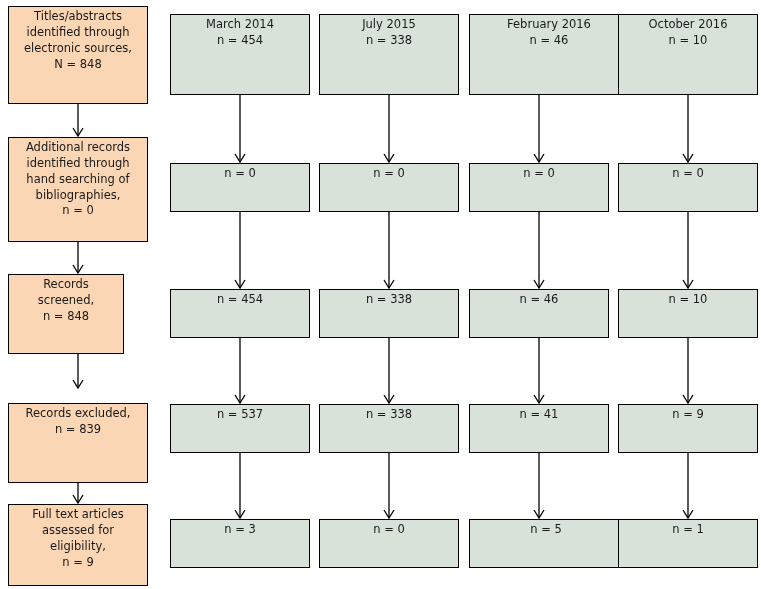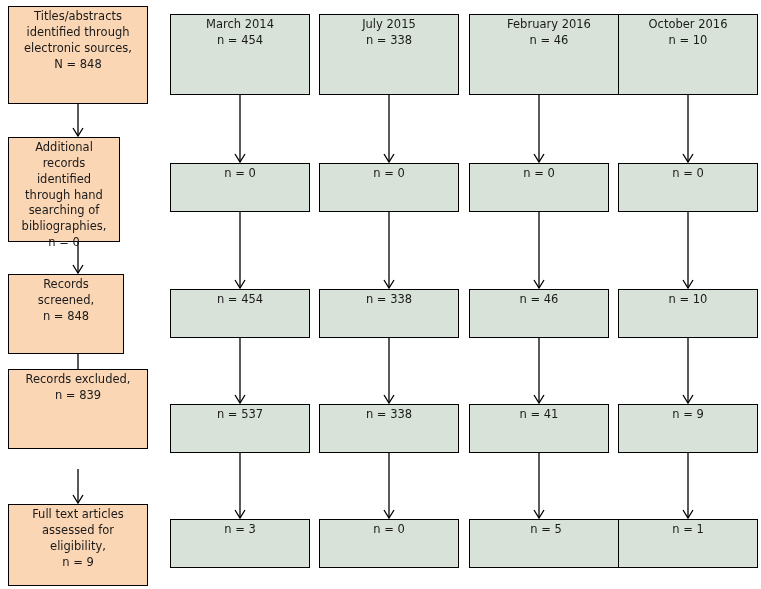--- a/index.html
+++ b/index.html
@@ -73,29 +73,29 @@
     <line x1="688" y1="95" x2="688" y2="162" marker-end="url(#vhead)"></line>
     <line x1="688" y1="212" x2="688" y2="288" marker-end="url(#vhead)"></line>
     <line x1="688" y1="338" x2="688" y2="403" marker-end="url(#vhead)"></line>
     <line x1="688" y1="453" x2="688" y2="518" marker-end="url(#vhead)"></line>
   </svg>
 
   <div class="box left" style="left:8px;top:6px;width:140px;height:98px">
     <div>Titles/abstracts identified through electronic sources,</div>
     <div>N = 848</div>
   </div>
-  <div class="box left" style="left:8px;top:137px;width:112px;height:105px">
+  <div class="box left" style="left:8px;top:137px;width:140px;height:105px">
     <div>Additional records identified through hand searching of bibliographies,</div>
     <div>n = 0</div>
   </div>
   <div class="box left" style="left:8px;top:274px;width:116px;height:80px">
     <div>Records screened,</div>
     <div>n = 848</div>
   </div>
-  <div class="box left" style="left:8px;top:369px;width:140px;height:80px">
+  <div class="box left" style="left:8px;top:403px;width:140px;height:80px">
     <div>Records excluded,</div>
     <div>n = 839</div>
   </div>
   <div class="box left" style="left:8px;top:504px;width:140px;height:82px">
     <div>Full text articles assessed for eligibility,</div>
     <div>n = 9</div>
   </div>
 
   <div class="box grid" style="left:170px;top:14px;width:140px;height:81px">
     <div>March 2014</div>

